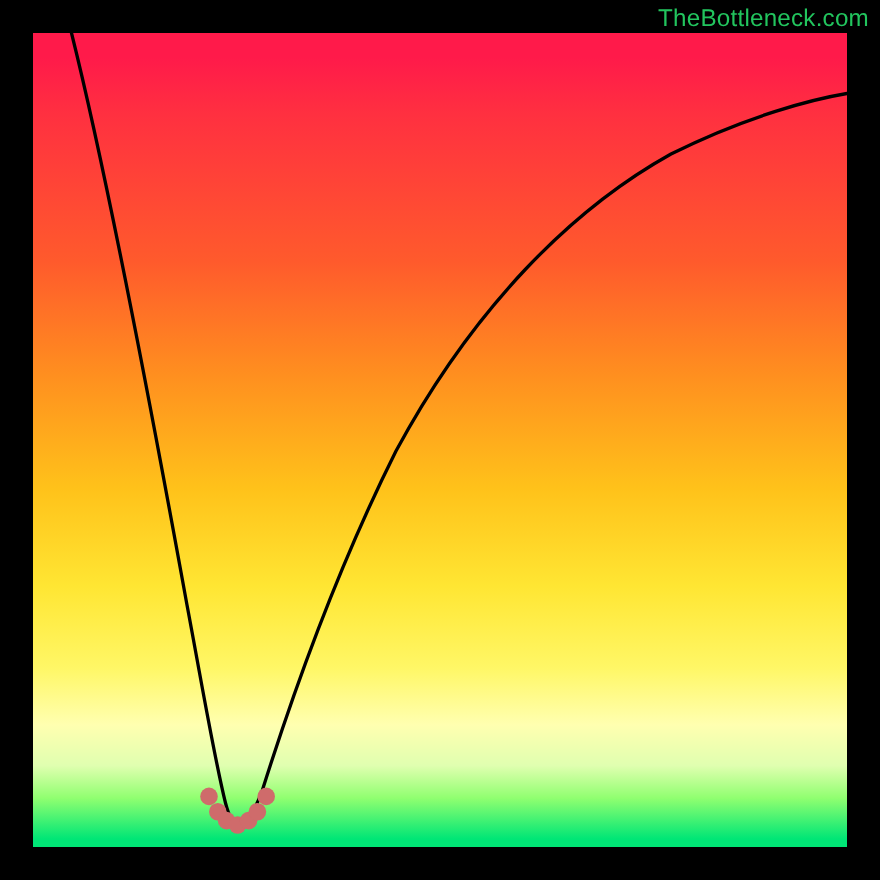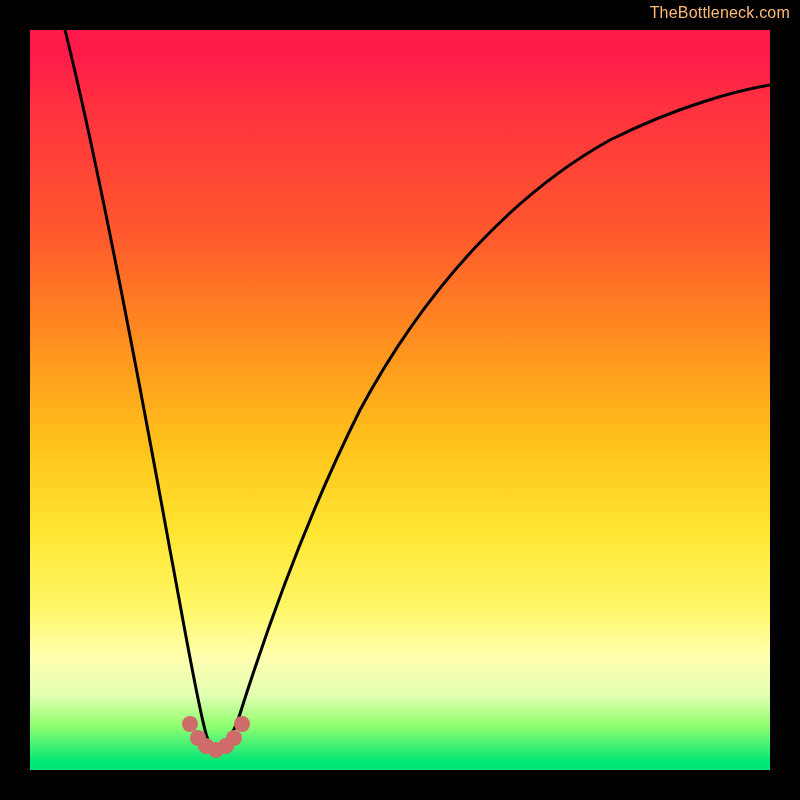--- a/index.html
+++ b/index.html
@@ -46,22 +46,22 @@
       #e0ffb0 90%,
       #90ff70 94%,
       #00e676 99%,
       #00e676 100%
     );
   }
   .watermark {
     position: absolute;
     top: 4px;
     right: 10px;
-    color: #fdba74;
-    font-size: 16px;
+    color: #22c55e;
+    font-size: 22px;
     letter-spacing: 0.2px;
     font-weight: 400;
   }
   svg.curve {
     position: absolute;
     left: 0;
     top: 0;
     width: 100%;
     height: 100%;
   }

